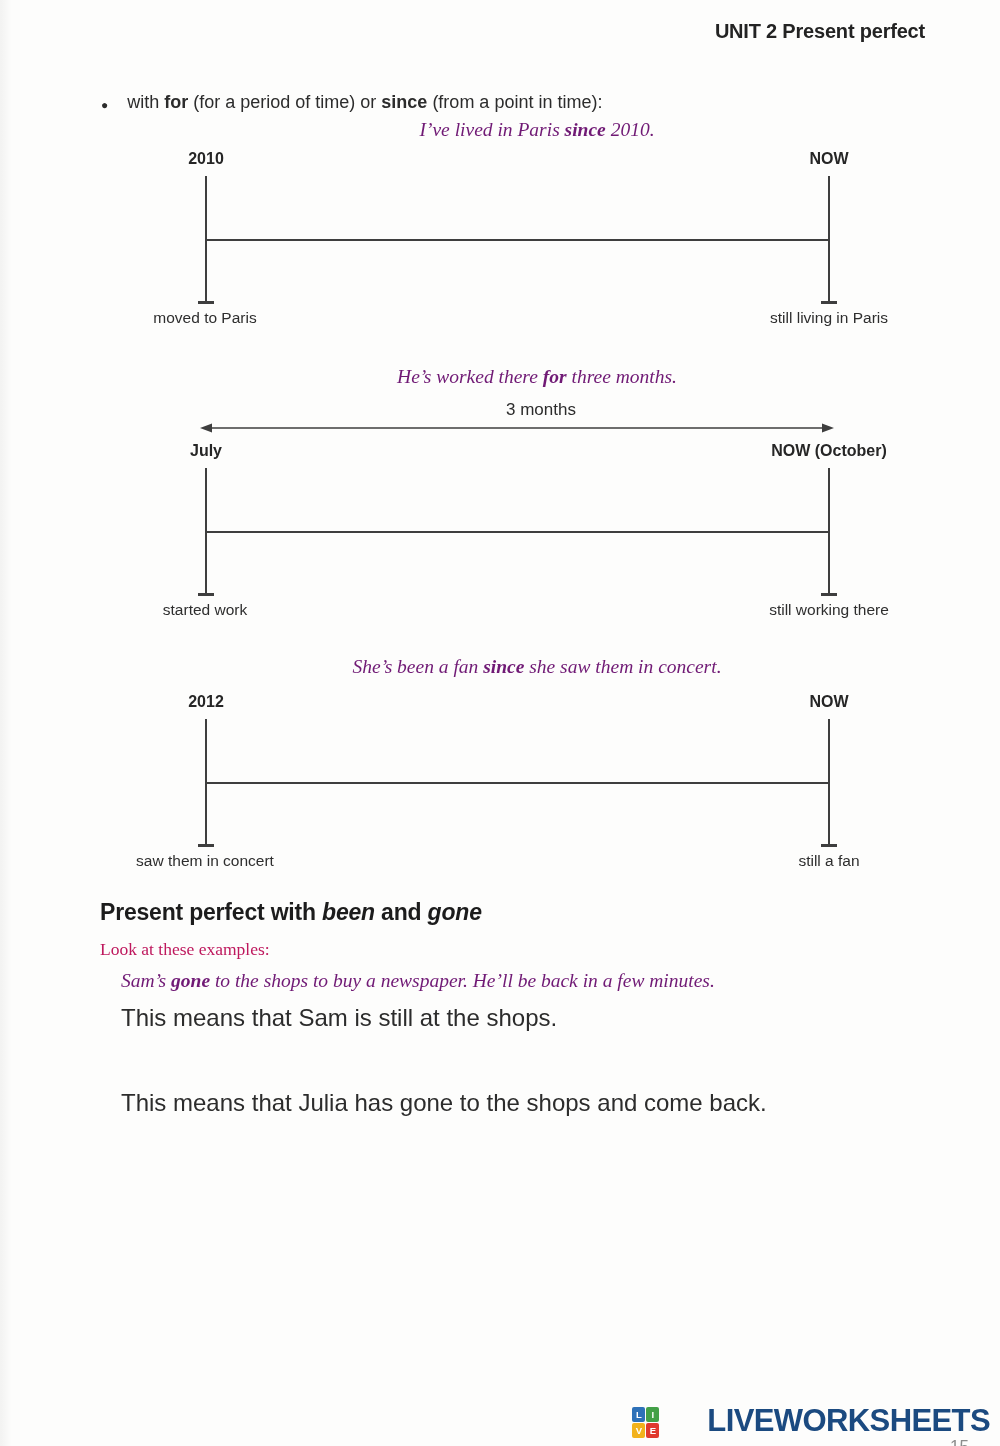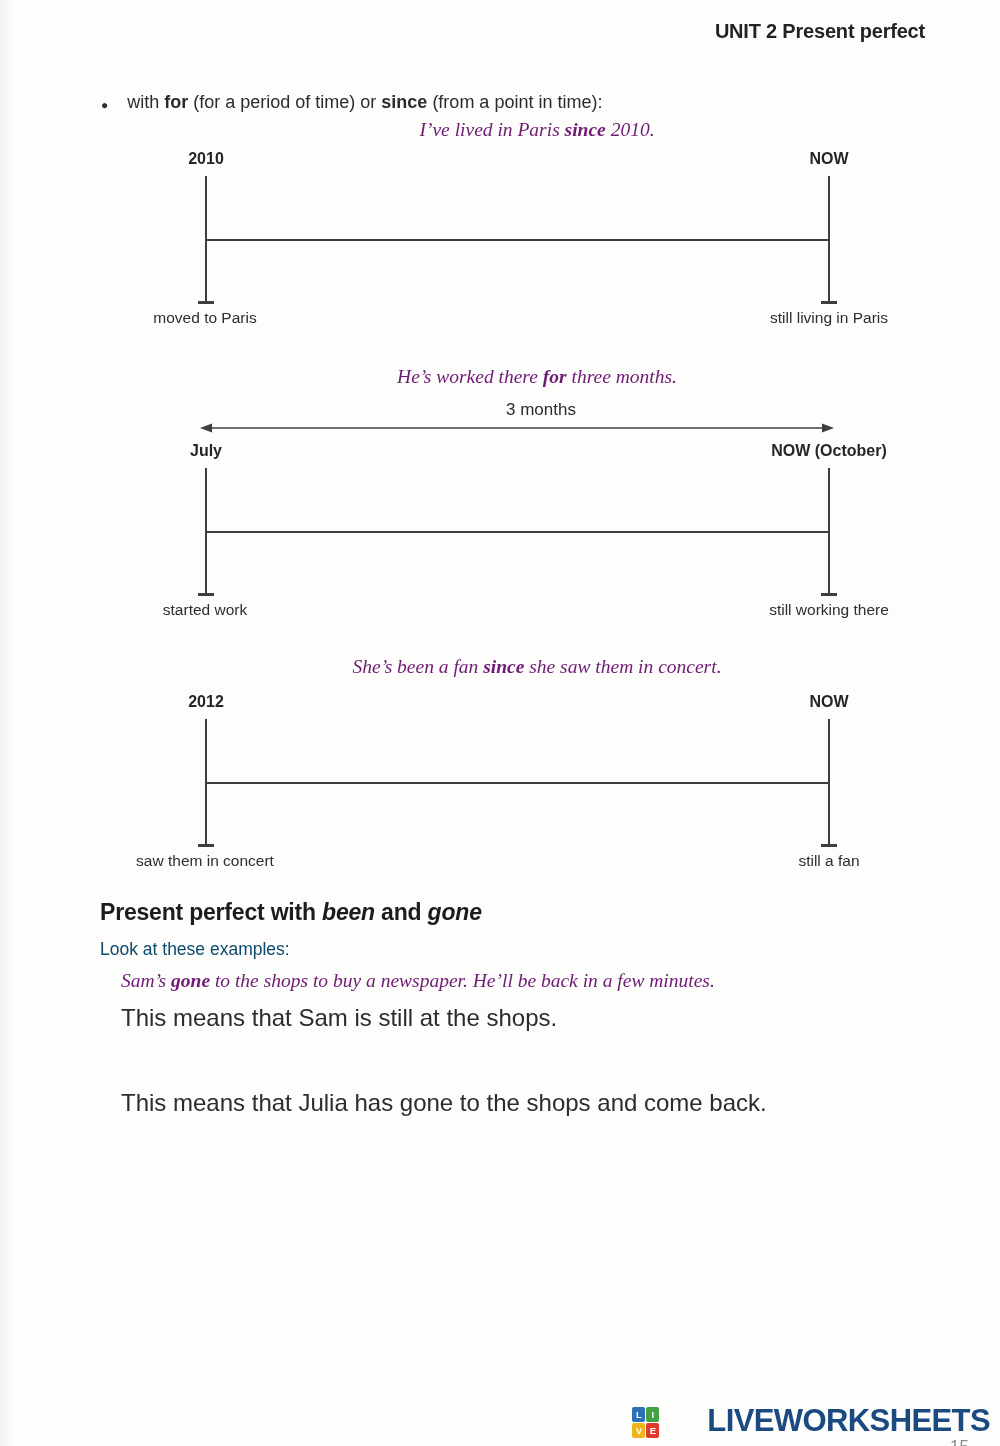--- a/index.html
+++ b/index.html
@@ -51,21 +51,21 @@
   .tl-caption.start{left:205px;}
   .tl-caption.end{left:829px;}
 
   
   .duration-label{top:400px;left:517px;transform:translateX(-50%);font-size:17px;color:#2c2c2c;margin-left:24px;}
   .duration-arrow{top:420px;left:199px;width:636px;height:16px;}
 
   
   .section-heading{top:899px;left:100px;font-size:23px;font-weight:bold;color:#1c1c1c;letter-spacing:-0.2px;}
   .section-heading i{font-style:italic;}
-  .section-intro{top:939px;left:100px;font-size:17.5px;color:#0c4a6e;}
+  .section-intro{top:939px;left:100px;font-size:17.5px;color:#be185d;font-family:Liberation Serif, serif;}
   .ex-sentence{
     left:121px;font-family:"Liberation Serif", serif;font-style:italic;
     font-size:19.5px;color:#701a75;
   }
   .ex-sentence b{font-weight:bold;}
   .ex-explanation{left:121px;font-size:24px;color:#2c2c2c;}
   .sam-sentence{top:970px;}
   .sam-explanation{top:1004px;}
   .julia-sentence{top:1053px;}
   .julia-explanation{top:1089px;}

